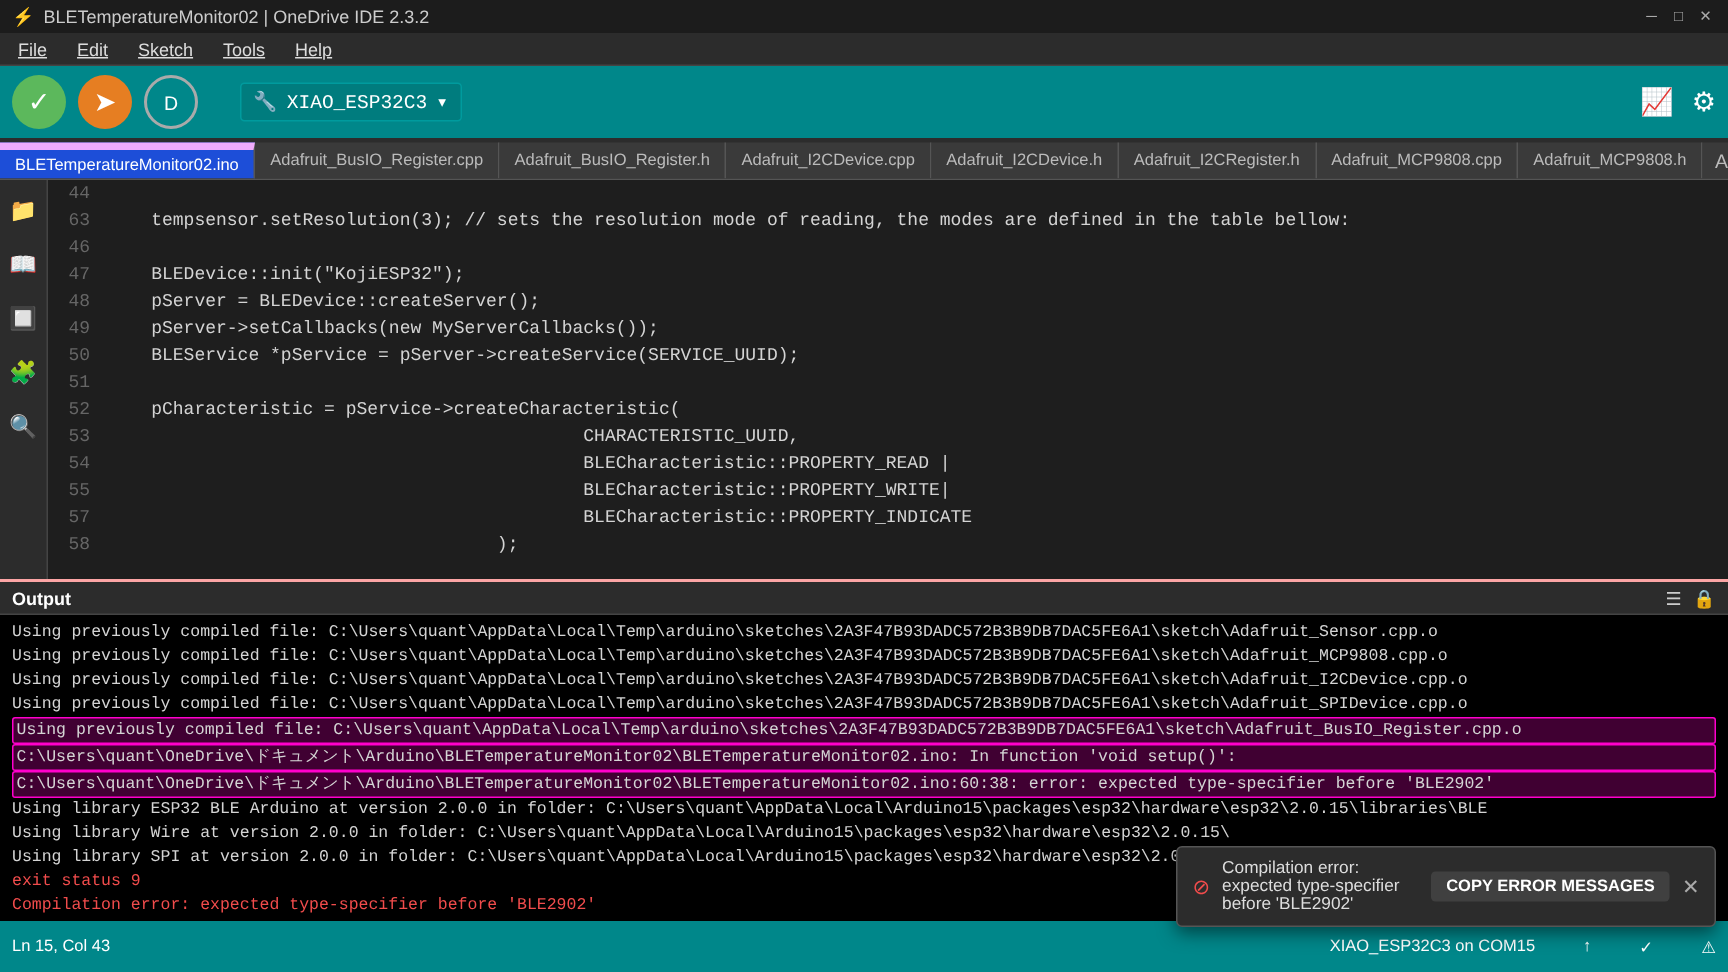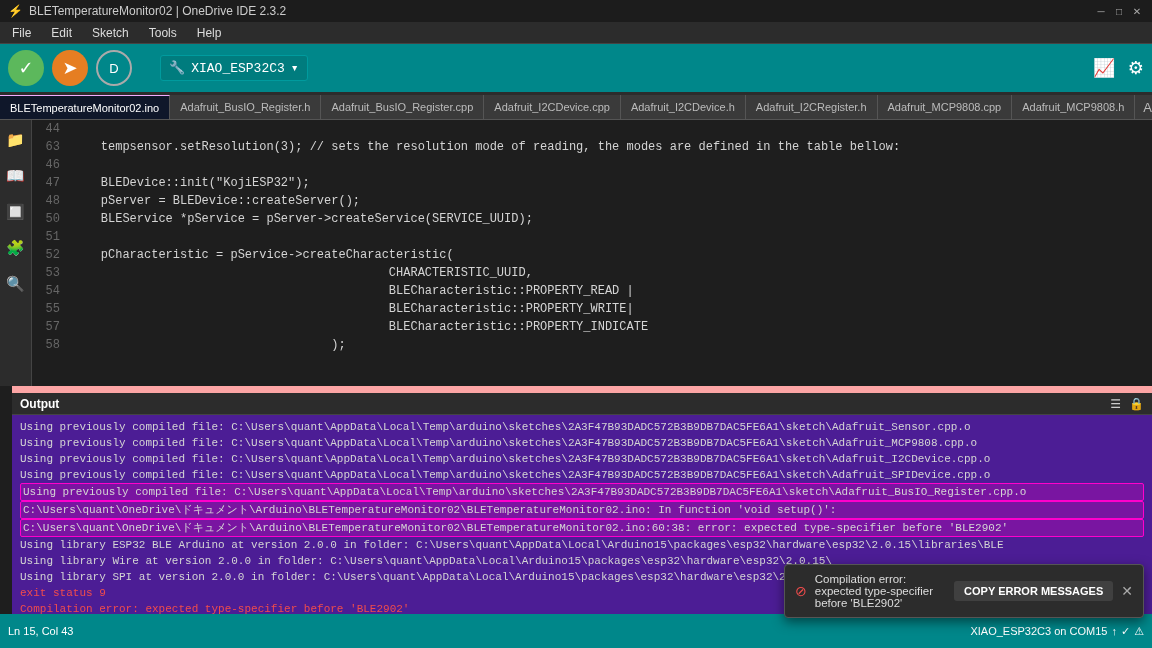--- a/index.html
+++ b/index.html
@@ -28,21 +28,21 @@
       height: 22px;
       display: flex;
       align-items: center;
       padding: 0 8px;
       gap: 12px;
       font-size: 12px;
       font-family: 'Segoe UI', sans-serif;
       color: #ddd;
       border-bottom: 1px solid #444;
     }
-    #menu-bar span { cursor: pointer; padding: 2px 4px; }
+    #menu-bar span { cursor: pointer; padding: 2px 4px; text-decoration: underline; }
 
     
     #toolbar {
       background: #00878a;
       height: 48px;
       display: flex;
       align-items: center;
       padding: 0 8px;
       gap: 8px;
     }
@@ -102,23 +102,23 @@
       color: #bbb;
       background: #3a3a3a;
       border-right: 1px solid #555;
       cursor: pointer;
       white-space: nowrap;
       height: 24px;
       display: flex;
       align-items: center;
     }
     .tab.active {
-      background: #0f172a;
+      background: #1d4ed8;
       color: #fff;
-      border-top: 1px solid #f0abfc;
+      border-top: 5px solid #f0abfc;
     }
     .tab-more {
       padding: 4px 8px;
       color: #bbb;
       font-size: 13px;
       cursor: pointer;
     }
 
     
     #main-layout {
@@ -180,44 +180,44 @@
       flex: 1;
       color: #d4d4d4;
       white-space: pre;
       padding-left: 4px;
     }
 
     
     #bottom-section {
       position: absolute;
       bottom: 22px;
-      left: 12px;
+      left: 0;
       right: 0;
       height: 240px;
       background: #1e1e1e;
-      border-top: 7px solid #fca5a5;
+      border-top: 2px solid #fca5a5;
     }
 
     #output-header {
       background: #2c2c2c;
       height: 22px;
       display: flex;
       align-items: center;
       padding: 0 8px;
       font-size: 12px;
       font-family: 'Segoe UI', sans-serif;
       color: #ccc;
       border-bottom: 1px solid #444;
       justify-content: space-between;
     }
     #output-header .output-label { font-weight: bold; color: #fff; }
     #output-header .output-icons { display: flex; gap: 8px; }
 
     #output-content {
-      background: #4c1d95;
+      background: #000000;
       height: calc(240px - 22px);
       overflow-y: auto;
       padding: 4px 8px;
       font-size: 11px;
       color: #d4d4d4;
       position: relative;
     }
 
     .output-line {
       line-height: 16px;
@@ -279,21 +279,21 @@
       align-items: center;
       padding: 0 8px;
       font-size: 11px;
       font-family: 'Segoe UI', sans-serif;
       color: white;
       gap: 16px;
     }
     #status-bar .status-right {
       margin-left: auto;
       display: flex;
-      gap: 4px;
+      gap: 32px;
       align-items: center;
     }
 
     
     ::-webkit-scrollbar { width: 8px; height: 8px; }
     ::-webkit-scrollbar-track { background: #1e1e1e; }
     ::-webkit-scrollbar-thumb { background: #555; border-radius: 4px; }
   </style>
 </head>
 <body>
@@ -330,22 +330,22 @@
   </div>
 
   <div class="toolbar-right">
     <button class="toolbar-icon-btn" title="Serial Plotter">📈</button>
     <button class="toolbar-icon-btn" title="Serial Monitor">⚙</button>
   </div>
 </div>
 
 <div id="tab-bar">
   <div class="tab active">BLETemperatureMonitor02.ino</div>
+  <div class="tab">Adafruit_BusIO_Register.cpp</div>
   <div class="tab">Adafruit_BusIO_Register.h</div>
-  <div class="tab">Adafruit_BusIO_Register.cpp</div>
   <div class="tab">Adafruit_I2CDevice.cpp</div>
   <div class="tab">Adafruit_I2CDevice.h</div>
   <div class="tab">Adafruit_I2CRegister.h</div>
   <div class="tab">Adafruit_MCP9808.cpp</div>
   <div class="tab">Adafruit_MCP9808.h</div>
   <div class="tab tab-more">Adafruit_SPIDevice.cpp ···</div>
 </div>
 
 <div id="main-layout" style="position:relative; height: calc(648px - 22px - 22px - 48px - 28px - 240px - 22px); display:flex;">
 
@@ -371,20 +371,24 @@
           <span class="line-num">46</span>
           <span class="line-content"></span>
         </div>
         <div class="code-line">
           <span class="line-num">47</span>
           <span class="line-content">    BLEDevice::init("KojiESP32");</span>
         </div>
         <div class="code-line">
           <span class="line-num">48</span>
           <span class="line-content">    pServer = BLEDevice::createServer();</span>
+        </div>
+        <div class="code-line">
+          <span class="line-num">49</span>
+          <span class="line-content">    pServer-&gt;setCallbacks(new MyServerCallbacks());</span>
         </div>
         <div class="code-line">
           <span class="line-num">50</span>
           <span class="line-content">    BLEService *pService = pServer-&gt;createService(SERVICE_UUID);</span>
         </div>
         <div class="code-line">
           <span class="line-num">51</span>
           <span class="line-content"></span>
         </div>
         <div class="code-line">

